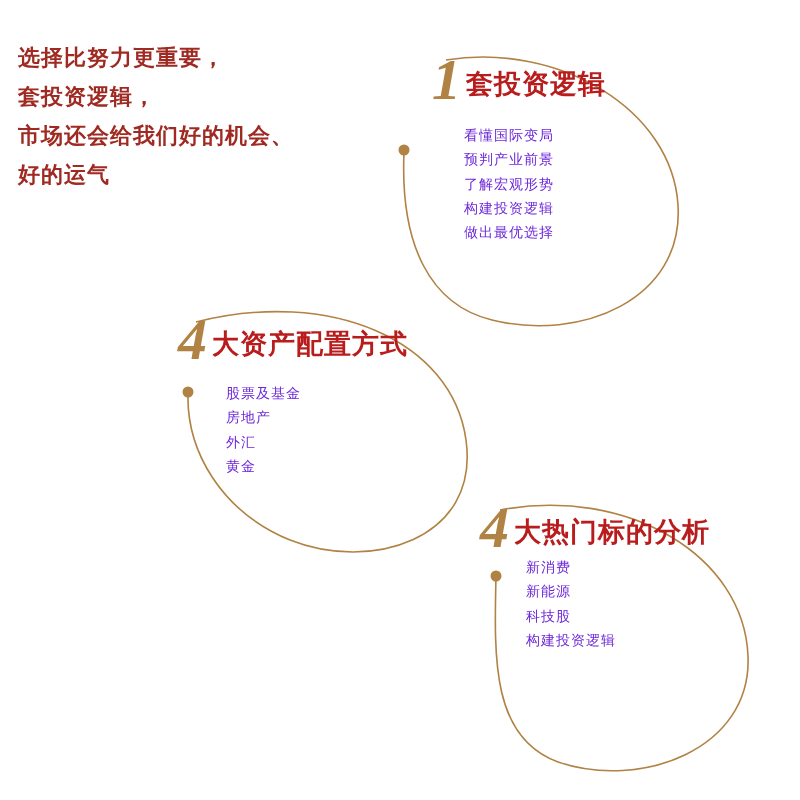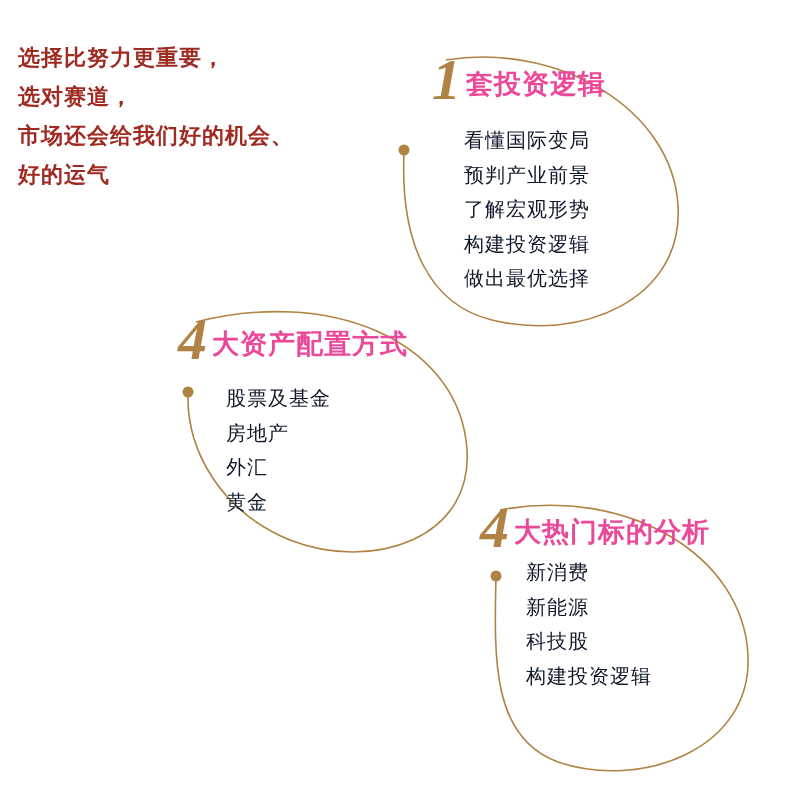--- a/index.html
+++ b/index.html
@@ -56,32 +56,32 @@
   .group-num {
     font-family: "Liberation Serif", serif;
     font-style: italic;
     font-weight: bold;
     font-size: 58px;
     line-height: 0.95;
     color: #b08243;
     margin-right: 5px;
   }
   .group-title {
-    color: #ec4899;
+    color: #b91c1c;
     font-size: 27px;
     font-weight: bold;
     letter-spacing: 1px;
     padding-bottom: 5px;
   }
   .group-items {
     margin-top: 14px;
   }
   .group-item {
-    color: #0f172a;
-    font-size: 20px;
+    color: #6d28d9;
+    font-size: 14px;
     line-height: 1.73;
     letter-spacing: 1px;
     white-space: nowrap;
   }
 
   
   #group-1 { left: 432px; top: 52px; }
   #group-1 .group-items { margin-left: 32px; margin-top: 16px; }
 
   #group-2 { left: 178px; top: 312px; }
@@ -102,21 +102,21 @@
 
     <path d="M196 322 C 330 288, 452 340, 466 440 C 480 540, 370 572, 290 540 C 222 512, 186 452, 188 392" fill="none" stroke="#b08243" stroke-width="1.6"></path>
     <circle cx="188" cy="392" r="5.5" fill="#b08243"></circle>
 
     <path d="M500 510 C 628 486, 744 556, 748 656 C 752 750, 640 790, 558 762 C 492 738, 494 660, 496 576" fill="none" stroke="#b08243" stroke-width="1.6"></path>
     <circle cx="496" cy="576" r="5.5" fill="#b08243"></circle>
   </svg>
 
   <div class="headline">
     <div class="headline-line">选择比努力更重要，</div>
-    <div class="headline-line">选对赛道，</div>
+    <div class="headline-line">套投资逻辑，</div>
     <div class="headline-line">市场还会给我们好的机会、</div>
     <div class="headline-line">好的运气</div>
   </div>
 
   <div class="group" id="group-1">
     <div class="group-head">
       <span class="group-num">1</span>
       <span class="group-title">套投资逻辑</span>
     </div>
     <div class="group-items">

